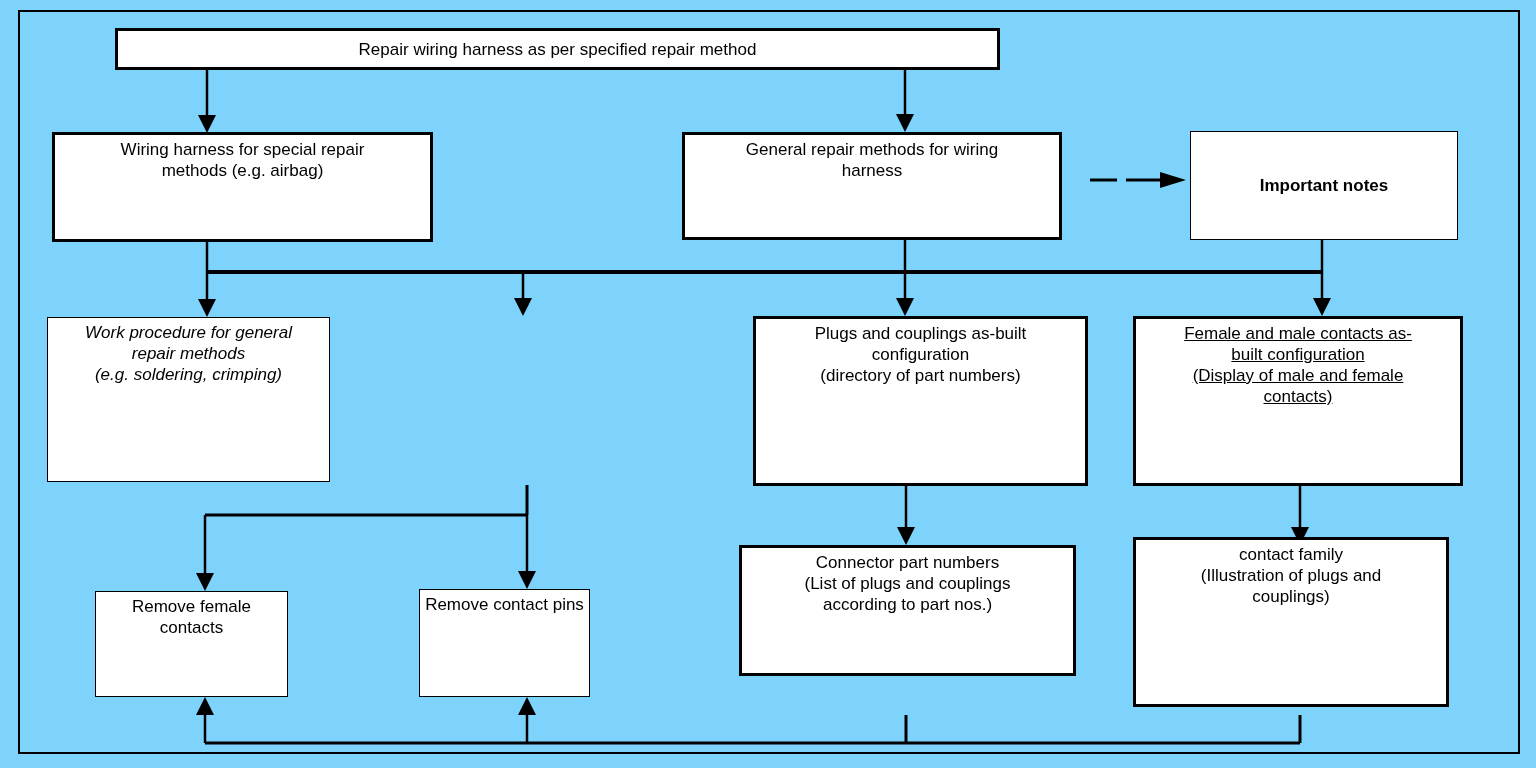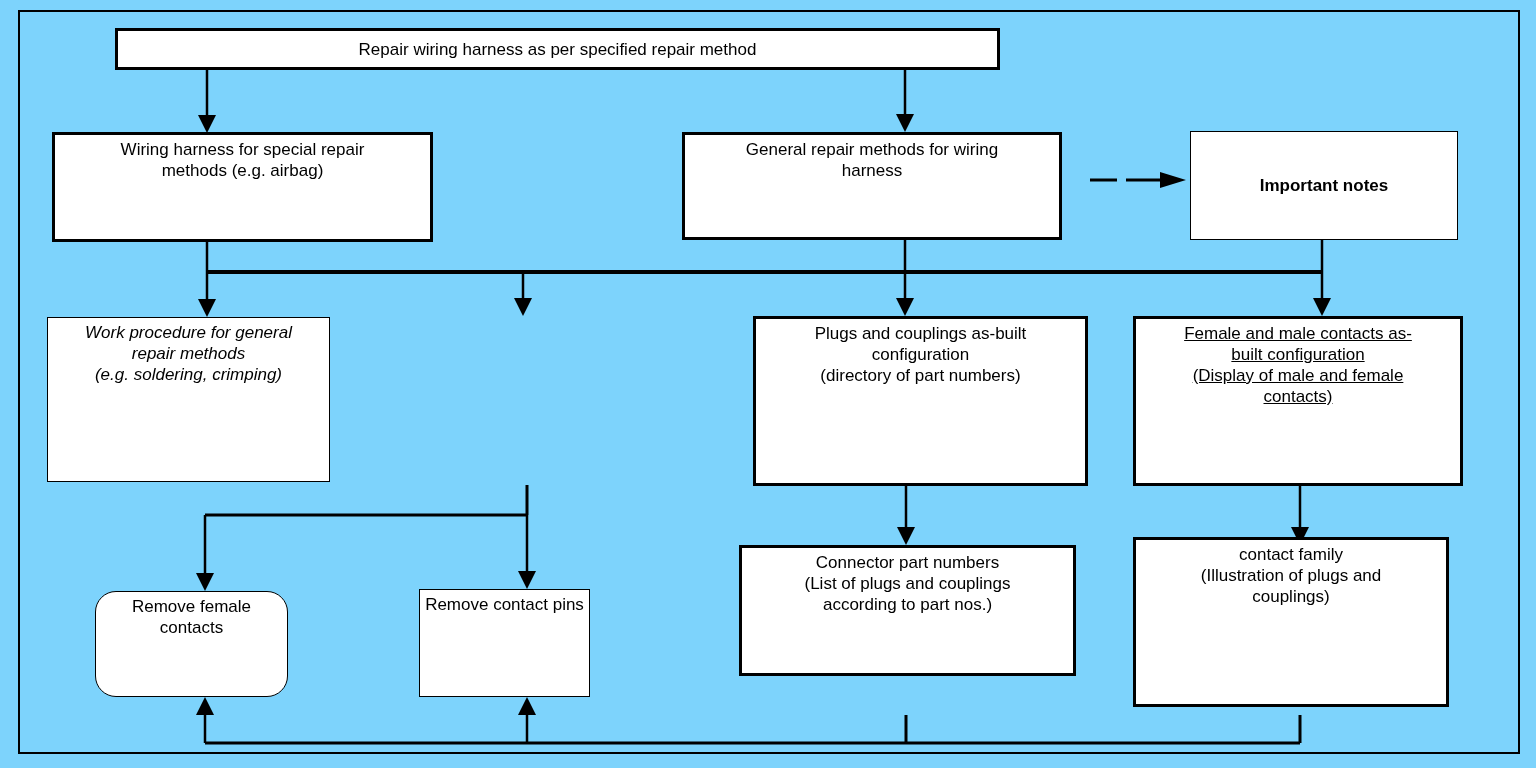--- a/index.html
+++ b/index.html
@@ -139,21 +139,21 @@
 
   <div class="node b-thick" style="left:753px;top:316px;width:335px;height:170px;">Plugs and couplings as-built
 configuration
 (directory of part numbers)</div>
 
   <div class="node b-thick" style="left:1133px;top:316px;width:330px;height:170px;text-decoration:underline;">Female and male contacts as-
 built configuration
 (Display of male and female
 contacts)</div>
 
-  <div class="node b-thin" style="left:95px;top:591px;width:193px;height:106px;border-radius:21px;">Remove female
+  <div class="node b-thin" style="left:95px;top:591px;width:193px;height:106px;">Remove female
 contacts</div>
 
   <div class="node b-thin" style="left:419px;top:589px;width:171px;height:108px;">Remove contact pins</div>
 
   <div class="node b-thick" style="left:739px;top:545px;width:337px;height:131px;">Connector part numbers
 (List of plugs and couplings
 according to part nos.)</div>
 
   <div class="node b-thick" style="left:1133px;top:537px;width:316px;height:170px;">contact family
 (Illustration of plugs and

